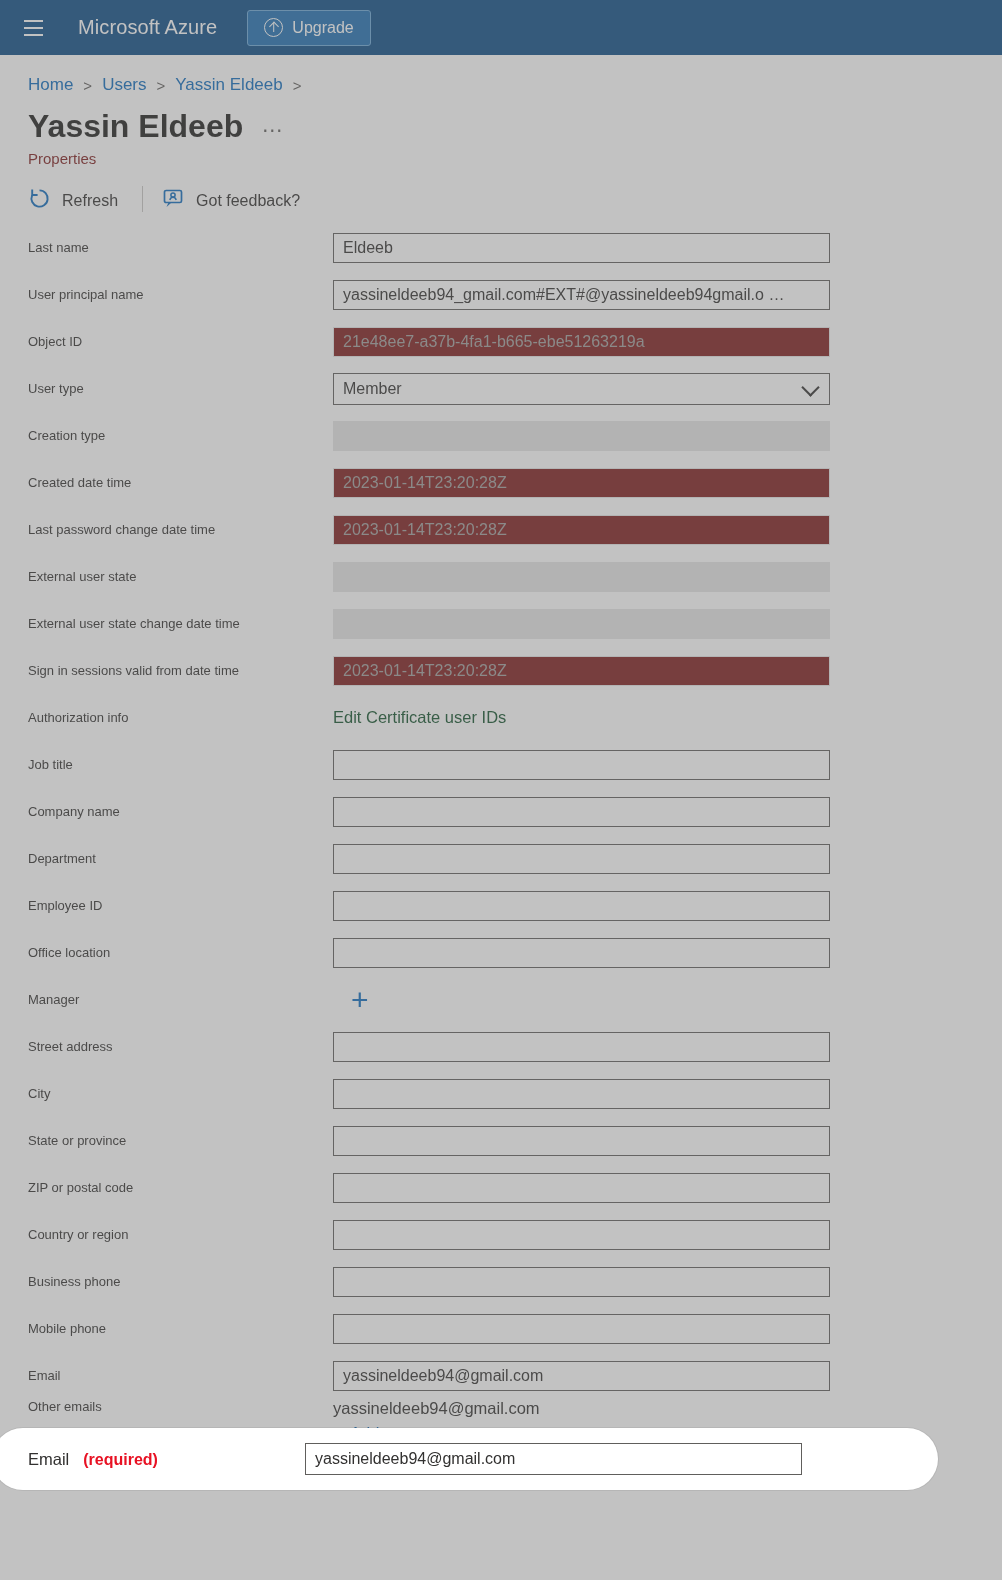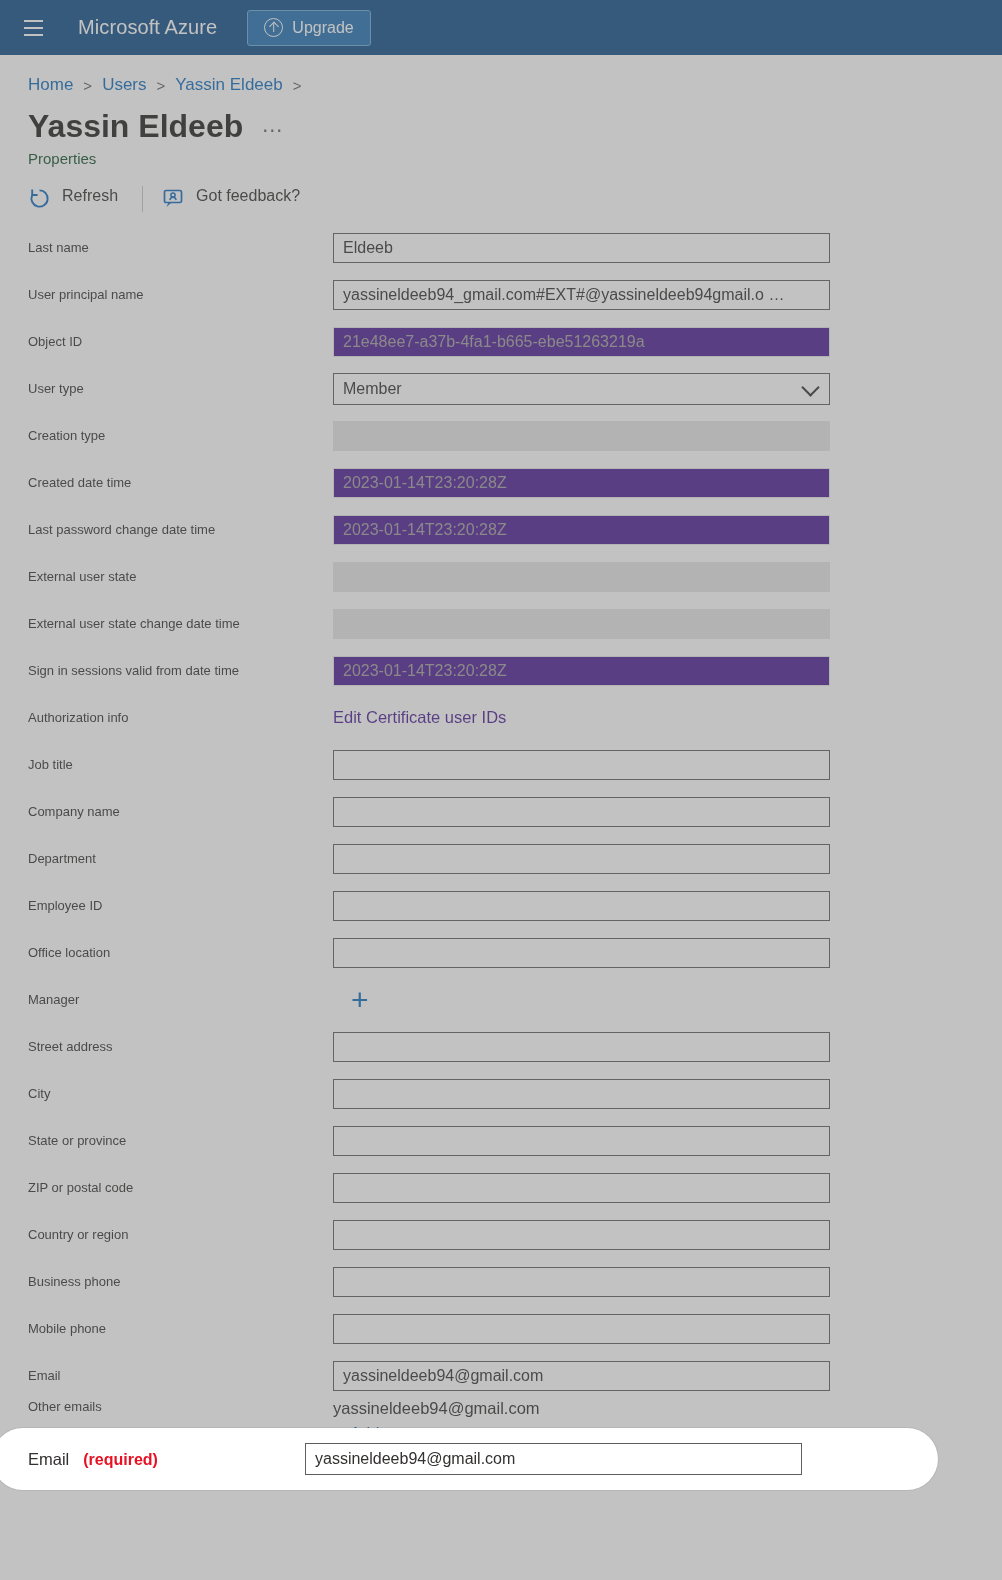--- a/index.html
+++ b/index.html
@@ -116,34 +116,34 @@
   .ellipsis-btn {
     font-size: 22px;
     color: #605e5c;
     letter-spacing: 2px;
     cursor: pointer;
     padding-bottom: 6px;
   }
   .subtitle {
     padding: 6px 0 0 28px;
     font-size: 15px;
-    color: #14532d;
+    color: #7f1d1d;
   }
 
   
   .commandbar {
     display: flex;
     align-items: center;
     gap: 0;
     padding: 16px 0 10px 28px;
     font-size: 16px;
   }
   .cmd {
     display: flex;
-    align-items: flex-start;
+    align-items: flex-end;
     gap: 11px;
     cursor: pointer;
     padding: 4px 10px 4px 0;
     color: #323130;
     white-space: nowrap;
   }
   .cmd-divider {
     width: 1px;
     height: 26px;
     background: #c8c6c4;
@@ -179,21 +179,21 @@
     height: 30px;
     border: 1px solid #605e5c;
     background: #ffffff;
     font-family: "Liberation Sans", sans-serif;
     font-size: 16px;
     color: #323130;
     padding: 0 9px;
     outline: none;
   }
   .field.readonly {
-    background: #4c1d95;
+    background: #7f1d1d;
     border: 1px solid #e6e6e6;
     color: #a19f9d;
   }
   .field.disabled-empty {
     background: #e6e6e6;
     border: 1px solid #e6e6e6;
   }
   .select-wrap {
     width: 497px;
     height: 32px;
@@ -210,21 +210,21 @@
     position: absolute;
     right: 12px;
     top: 50%;
     width: 13px; height: 13px;
     margin-top: -8px;
     border-right: 2px solid #323130;
     border-bottom: 2px solid #323130;
     transform: rotate(45deg);
   }
   .link-inline {
-    color: #4c1d95;
+    color: #14532d;
     font-size: 16.5px;
     cursor: pointer;
     text-decoration: none;
   }
   .date-field-wrap {
     width: 497px;
     height: 30px;
     border: 1px solid #605e5c;
     background: #ffffff;
     display: flex;

